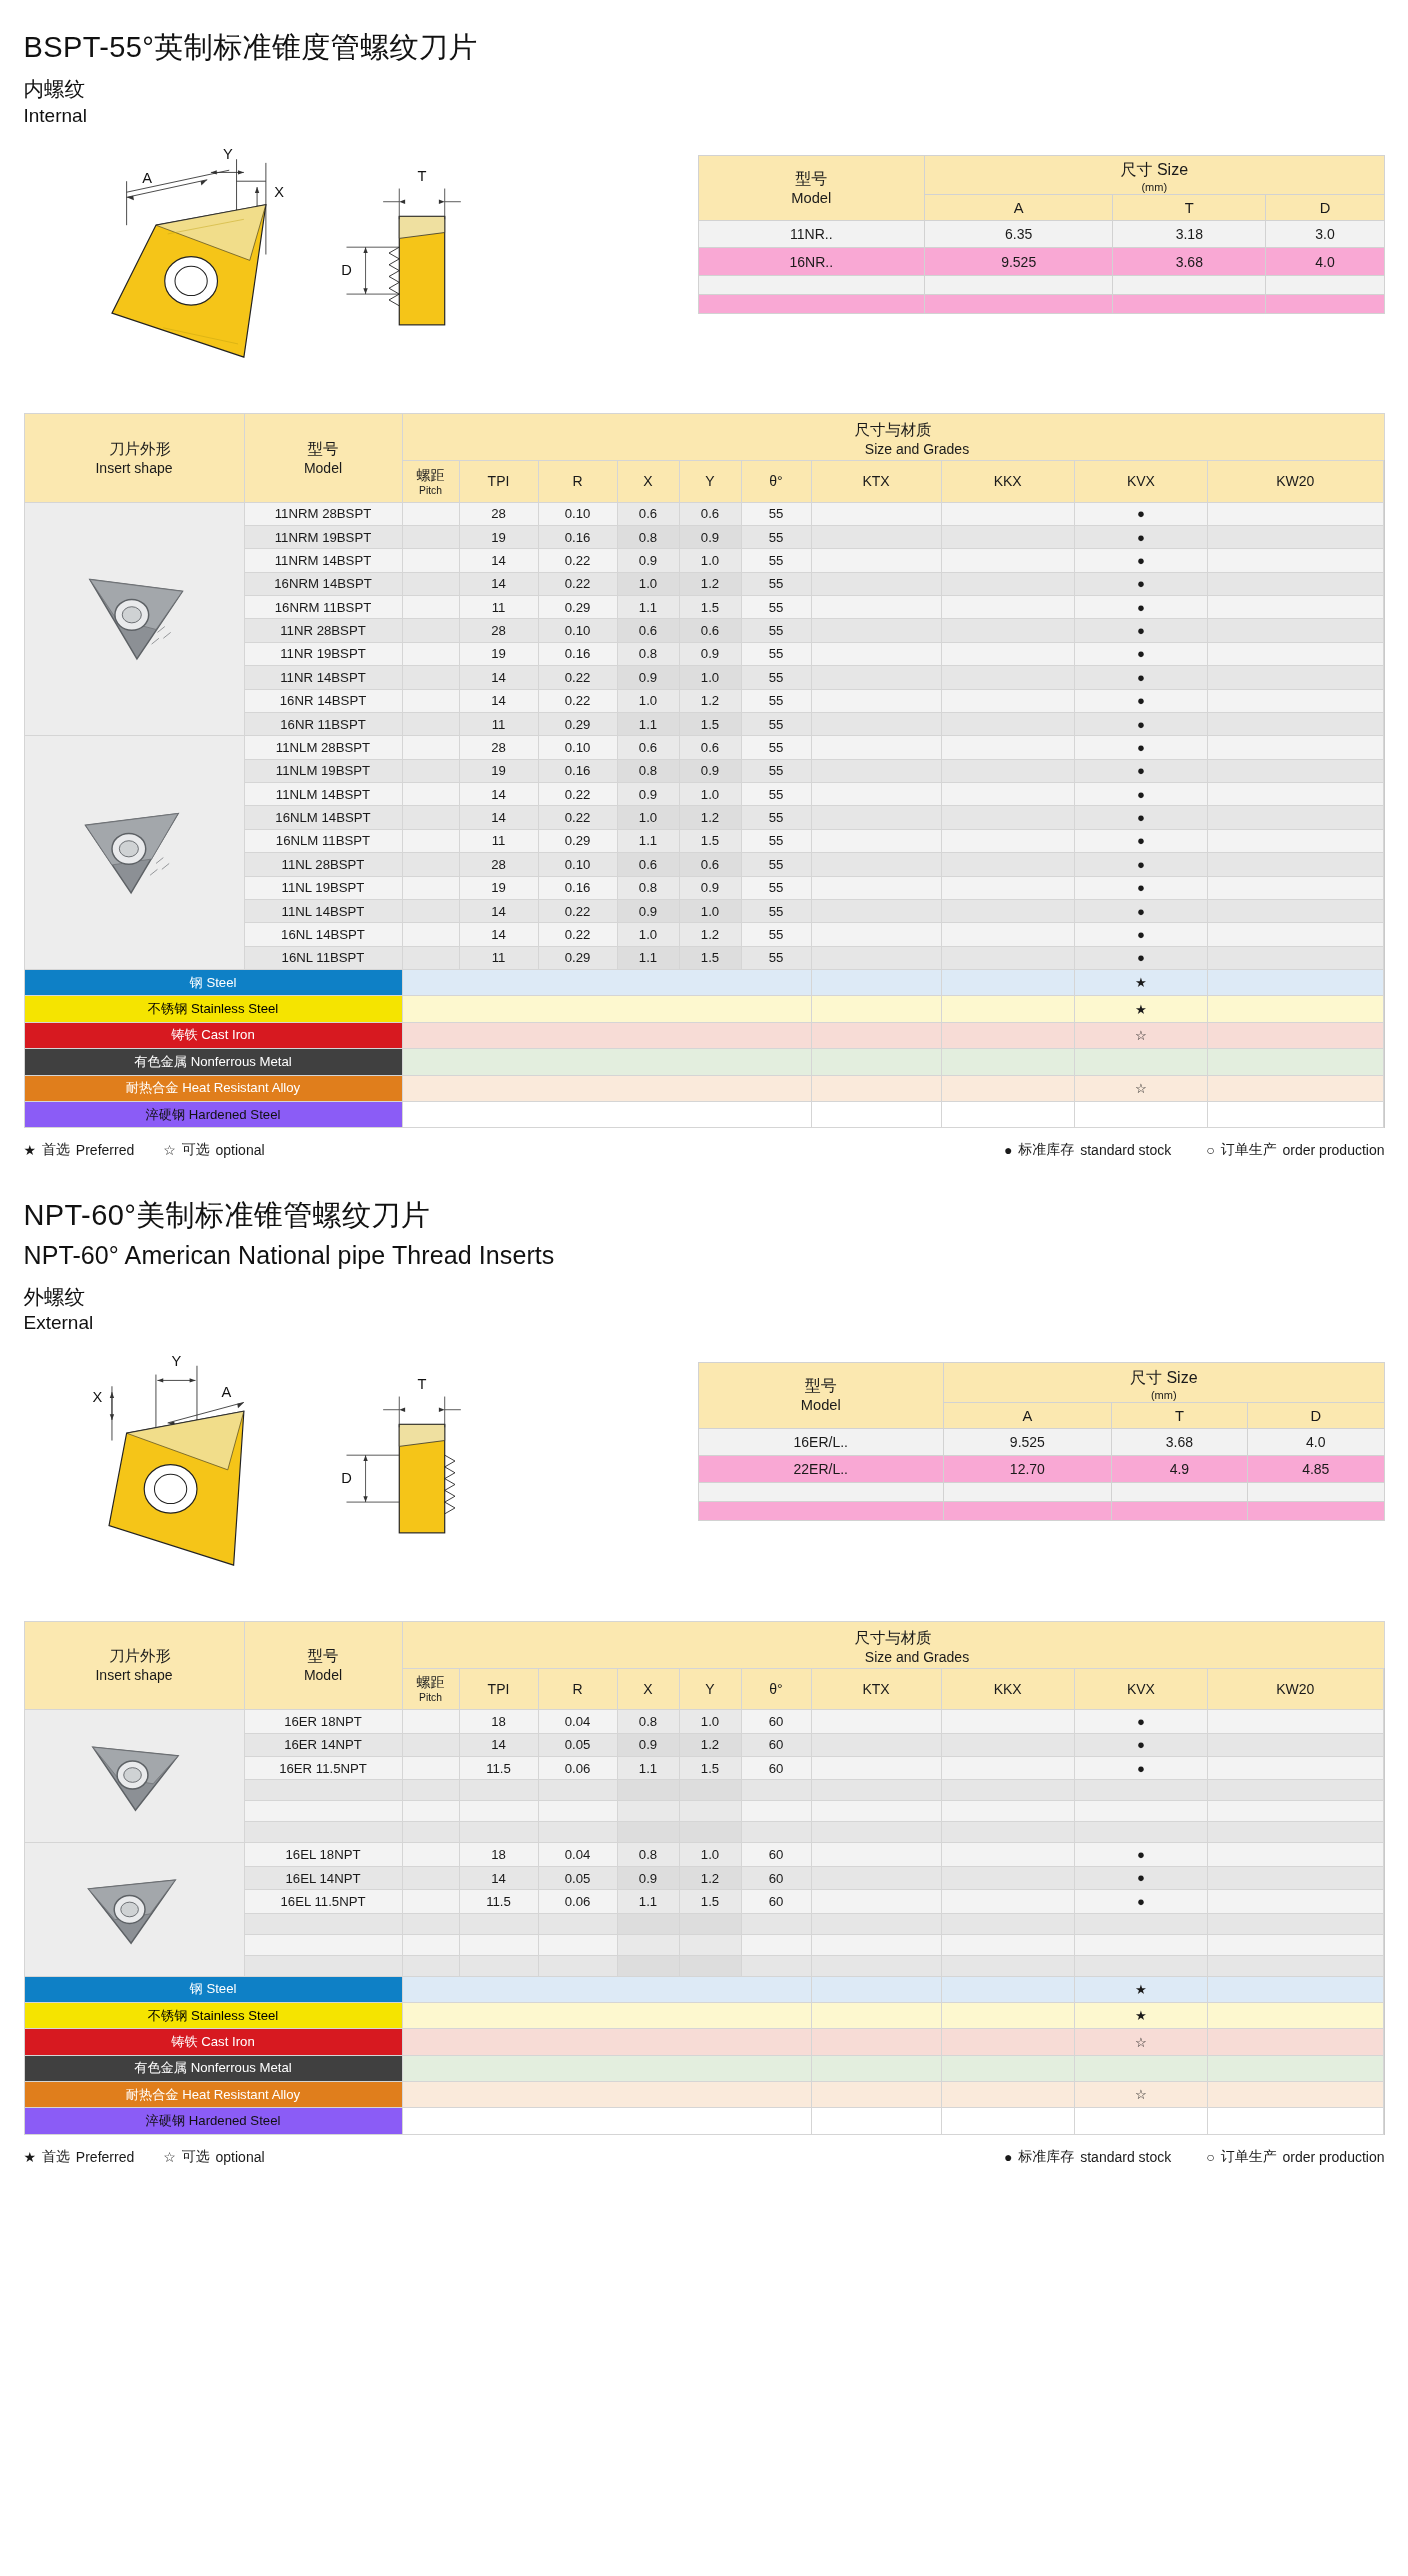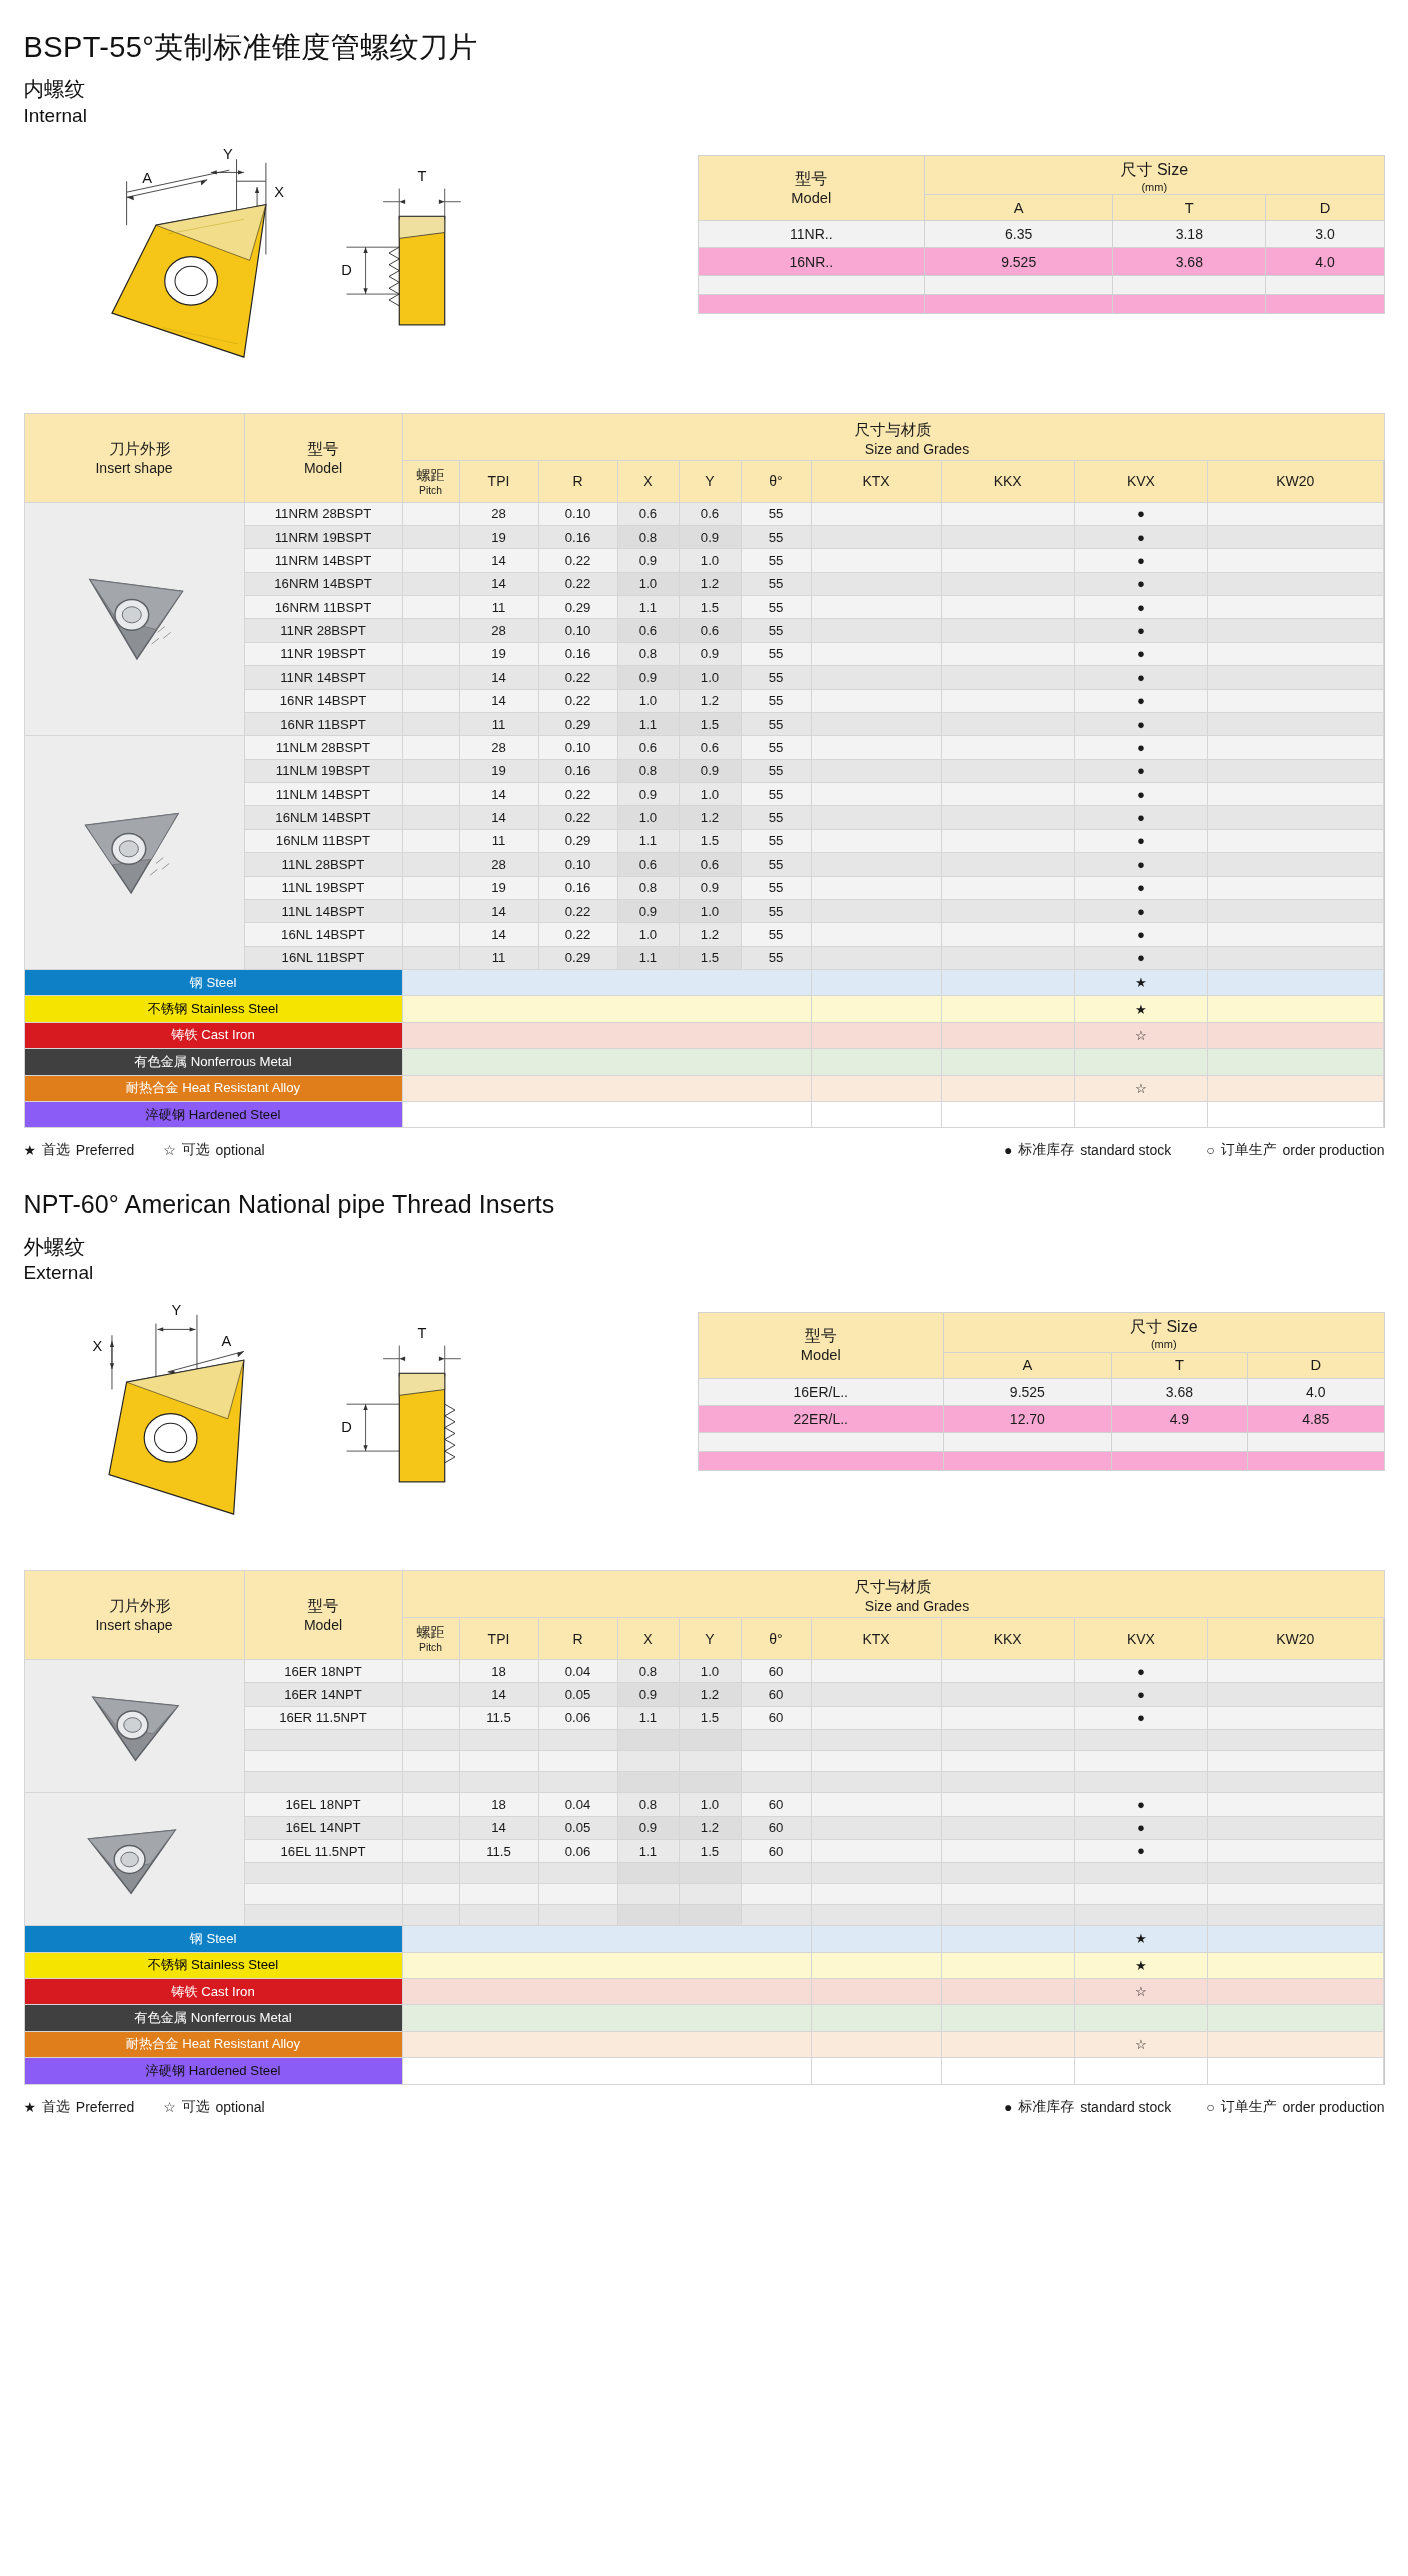--- a/index.html
+++ b/index.html
@@ -645,20 +645,21 @@
             <span>order production</span>
         </span>
       </div>
     </div>
   </div>
 
   <div class="divider-space"></div>
 
   <div>
 
+    <h1 class="title-cn">NPT-60°美制标准锥管螺纹刀片</h1>
     <h2 class="title-en">NPT-60° American National pipe Thread Inserts</h2>
     <h3 class="sub-cn">外螺纹</h3>
     <h4 class="sub-en">External</h4>
 
     <div class="top-row">
 
       <div class="figure-box">
         <svg width="645" height="257" viewBox="0 0 880 350">
           <g stroke="#333" stroke-width="1.2" fill="none">
             <line x1="180" y1="40" x2="180" y2="130"></line>

